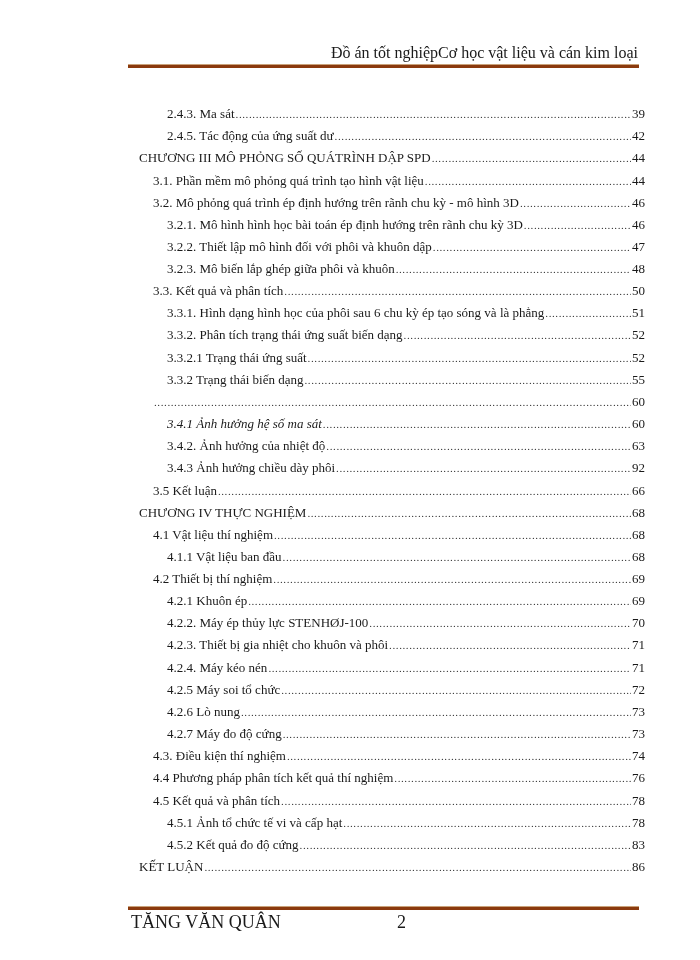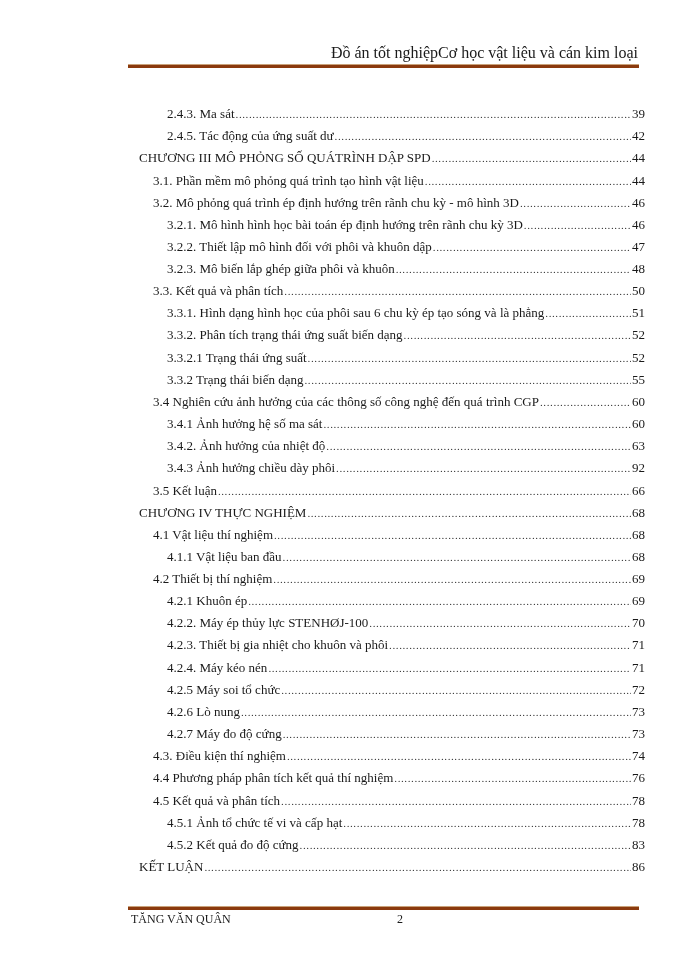--- a/index.html
+++ b/index.html
@@ -10,26 +10,26 @@
   .rule { position: absolute; left: 128px; width: 511px; height: 3px; background: #8b3a0e;
           border-top: 1px solid #c9a27a; }
   .rule.top { top: 64px; }
   .rule.bottom { top: 906px; }
   .toc { position: absolute; left: 131px; top: 95px; width: 506px; margin: 8px; padding: 0; list-style: none; }
   .toc li { height: 22.15px; line-height: 22px; font-size: 13px; display: flex; align-items: baseline;
             white-space: nowrap; overflow: hidden; }
   .toc li.l1 { padding-left: 0; }
   .toc li.l2 { padding-left: 14px; align-items: flex-end; }
   .toc li.l3 { padding-left: 28px; }
-  .toc li.italic .t { }
+  .toc li.italic .t { font-style: italic; }
   .toc .t { flex: 0 0 auto; }
   .toc .d { flex: 1 1 auto; overflow: hidden; margin: 0 1px; letter-spacing: 0.6px; color: #333; font-size: 11px; }
   .toc .d::before { content: "........................................................................................................................................................................................................"; }
   .toc .p { flex: 0 0 auto; }
-  .footer { position: absolute; left: 131px; top: 912px; width: 507px; height: 20px; font-size: 12px; }
+  .footer { position: absolute; left: 131px; top: 912px; width: 507px; height: 20px; font-size: 18px; }
   .footer .author { position: absolute; left: 0; top: 0; }
   .footer .pnum { position: absolute; left: 266px; top: 0; }
 </style>
 </head>
 <body>
 
 <div class="header">
   <span>Đồ án tốt nghiệp</span>
   <span>Cơ học vật liệu và cán kim loại</span>
 </div>
@@ -95,21 +95,20 @@
       <span class="t">3.3.2.1 Trạng  thái  ứng  suất </span>
       <span class="d"></span>
       <span class="p">52</span>
     </li>
     <li class="l3">
       <span class="t">3.3.2 Trạng  thái  biến  dạng </span>
       <span class="d"></span>
       <span class="p">55</span>
     </li>
     <li class="l2">
-      <span class="t">3.4  Nghiên  cứu ảnh hưởng  của các thông  số công nghệ  đến quá trình  CGP</span>
       <span class="d"></span>
       <span class="p">60</span>
     </li>
     <li class="l3 italic">
       <span class="t">3.4.1 Ảnh hưởng hệ số ma sát</span>
       <span class="d"></span>
       <span class="p">60</span>
     </li>
     <li class="l3">
       <span class="t">3.4.2. Ảnh hưởng  của nhiệt  độ</span>

